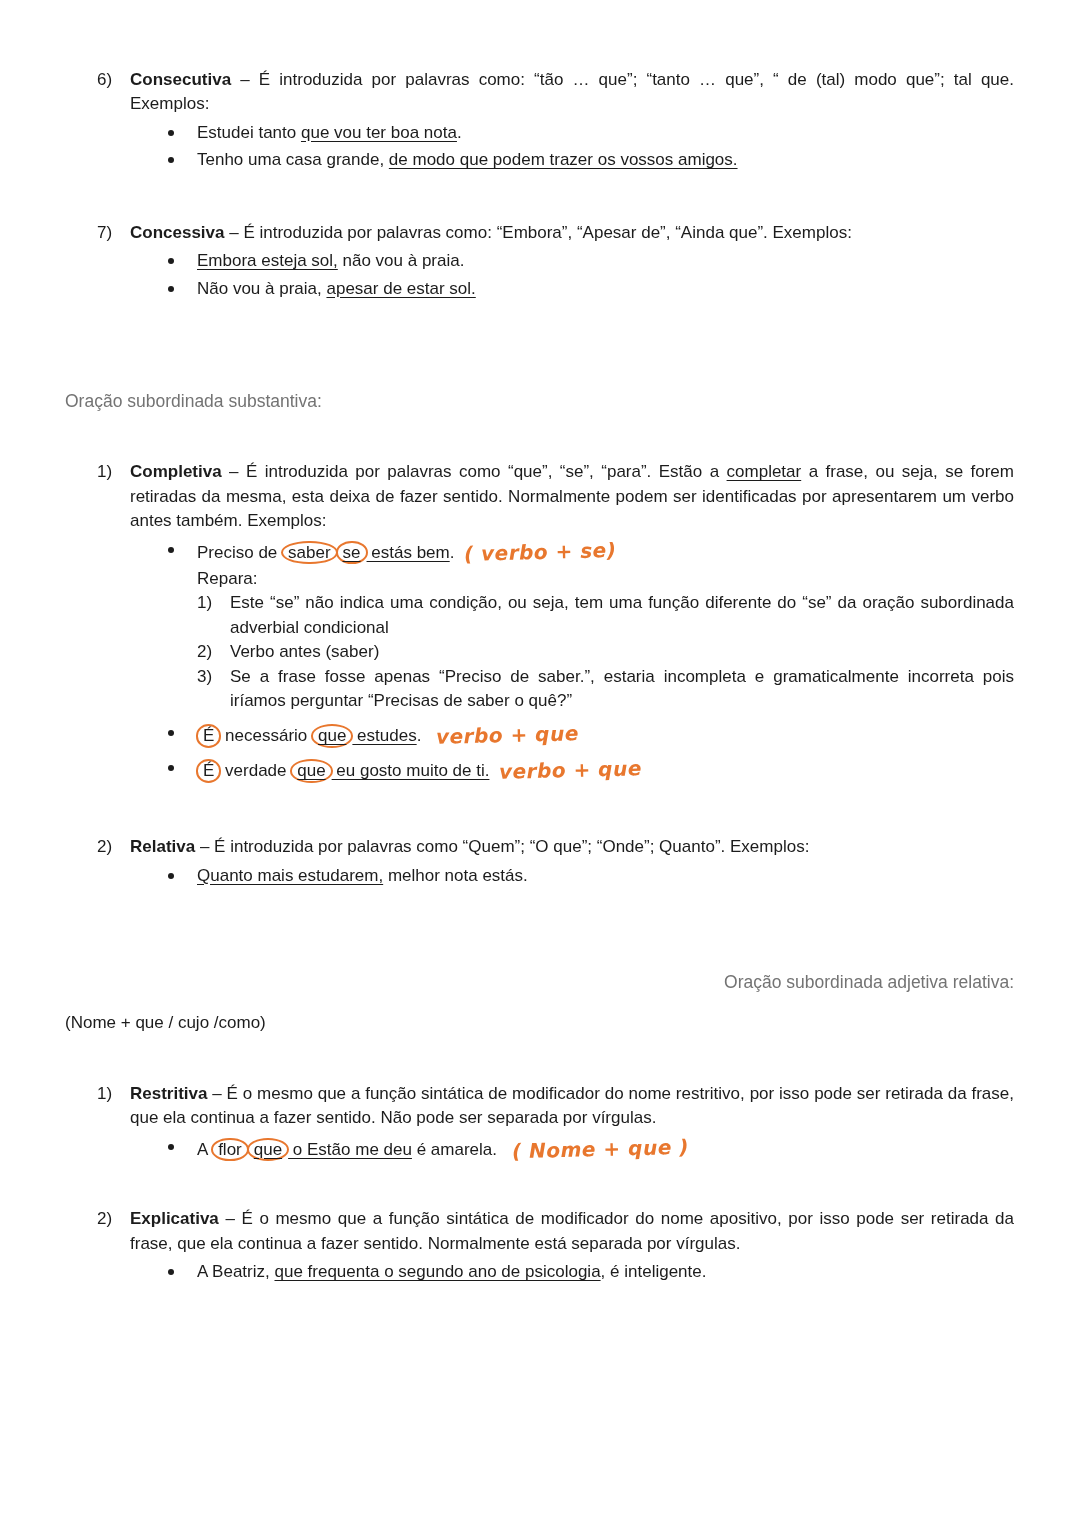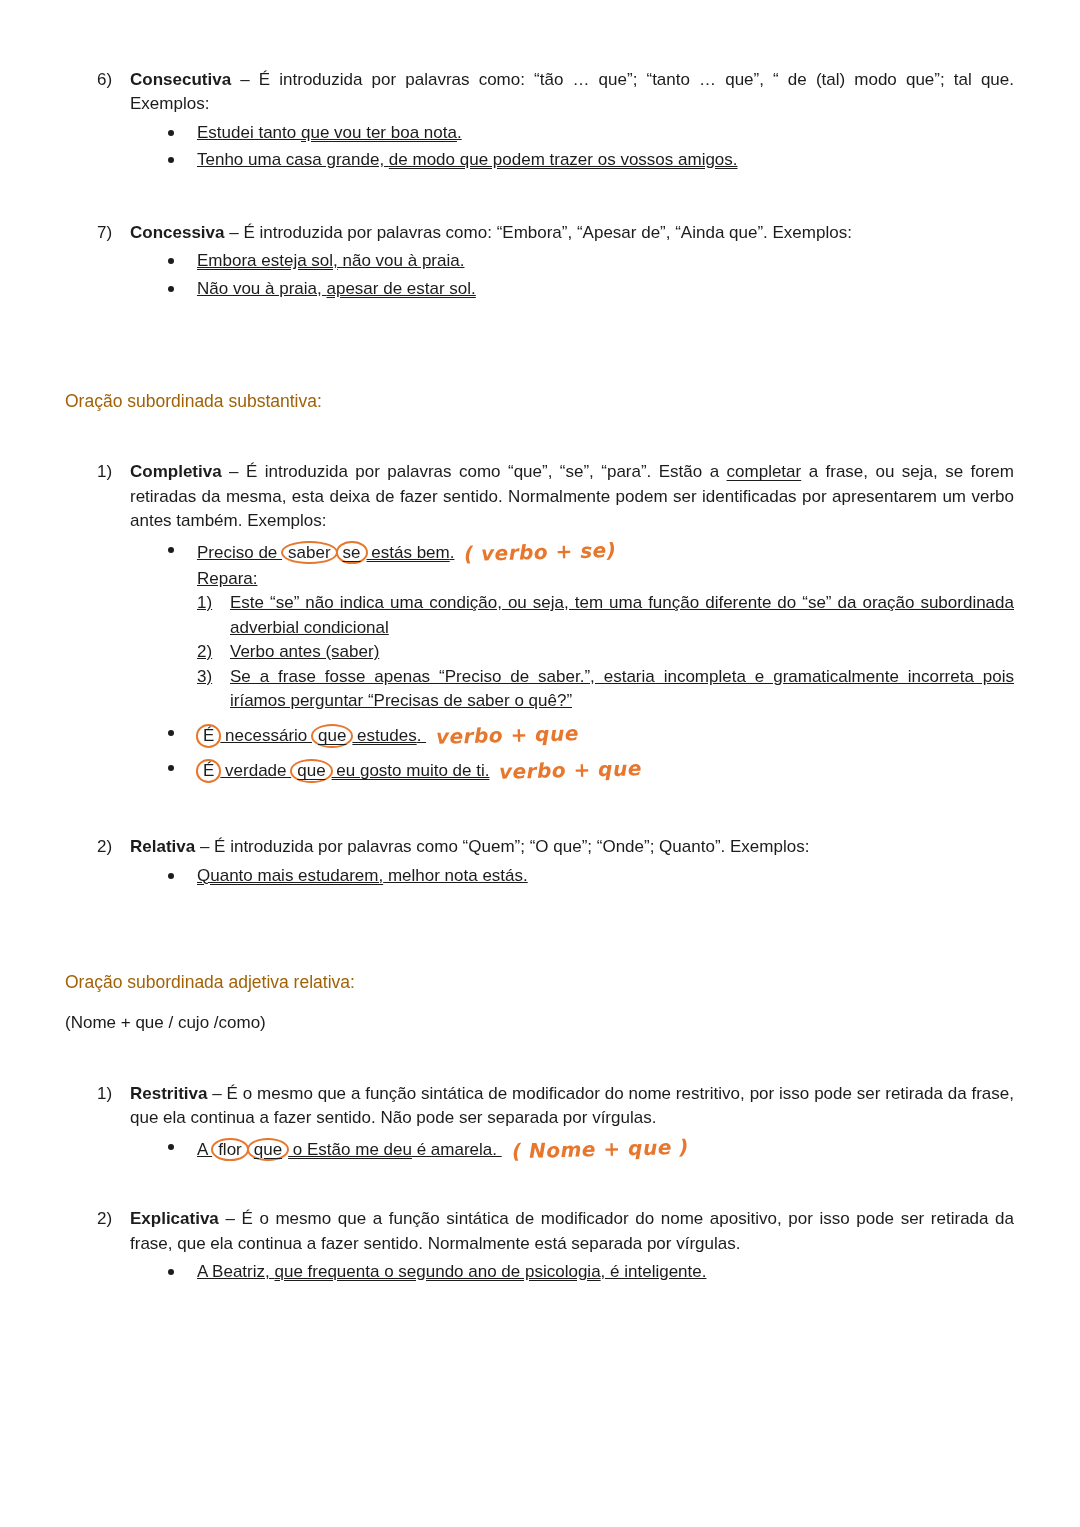--- a/index.html
+++ b/index.html
@@ -18,21 +18,21 @@
     overflow: hidden;
     background: #ffffff;
   }
   
   .ni { display: flex; margin-left: 32px; }
   .inum { flex: none; width: 33px; }
   .ibody { flex: 1; min-width: 0; }
   .lead { text-align: justify; }
   .term { font-weight: bold; }
   
-  .bullets { margin-top: 4px; margin-left: 35px; text-decoration: underline; }
+  .bullets { margin-top: 4px; margin-left: 35px; }
   .bl { display: flex; margin-top: 3px; }
   .dotcell { flex: none; width: 32px; padding-left: 3px; }
   .dot { display: block; width: 6px; height: 6px; border-radius: 50%; background: #1c1c1c; margin-top: 9px; }
   .bt { text-align: justify; }
   .btblock { flex: 1; min-width: 0; }
   
   .sub { display: flex; }
   .snum { flex: none; width: 33px; }
   .stext { flex: 1; min-width: 0; text-align: justify; }
   
@@ -52,28 +52,28 @@
     font-weight: bold;
     color: #e8772e;
     font-size: 20px;
     letter-spacing: 0.5px;
     white-space: nowrap;
     transform: rotate(-1.5deg);
     margin-left: 10px;
     vertical-align: -1px;
   }
   
-  .oh { color: #a16207; }
+  .oh { color: #737373; }
   .plain-note { margin-top: 16px; }
   
   [data-name="section-concessiva"]   { margin-top: 48px; }
   [data-name="heading-substantiva"]  { margin-top: 88px; }
   [data-name="section-completiva"]   { margin-top: 46px; }
   [data-name="section-relativa"]     { margin-top: 50px; }
-  [data-name="heading-adjetiva"]     { margin-top: 82px; }
+  [data-name="heading-adjetiva"]     { margin-top: 82px; text-align: right; }
   [data-name="section-restritiva"]   { margin-top: 46px; }
   [data-name="section-explicativa"]  { margin-top: 44px; }
 </style>
 </head>
 <body>
 
 <div class="page" data-name="document-page">
 
   <section class="ni" data-name="section-consecutiva">
     <span class="inum" data-name="item-number">6)</span>

